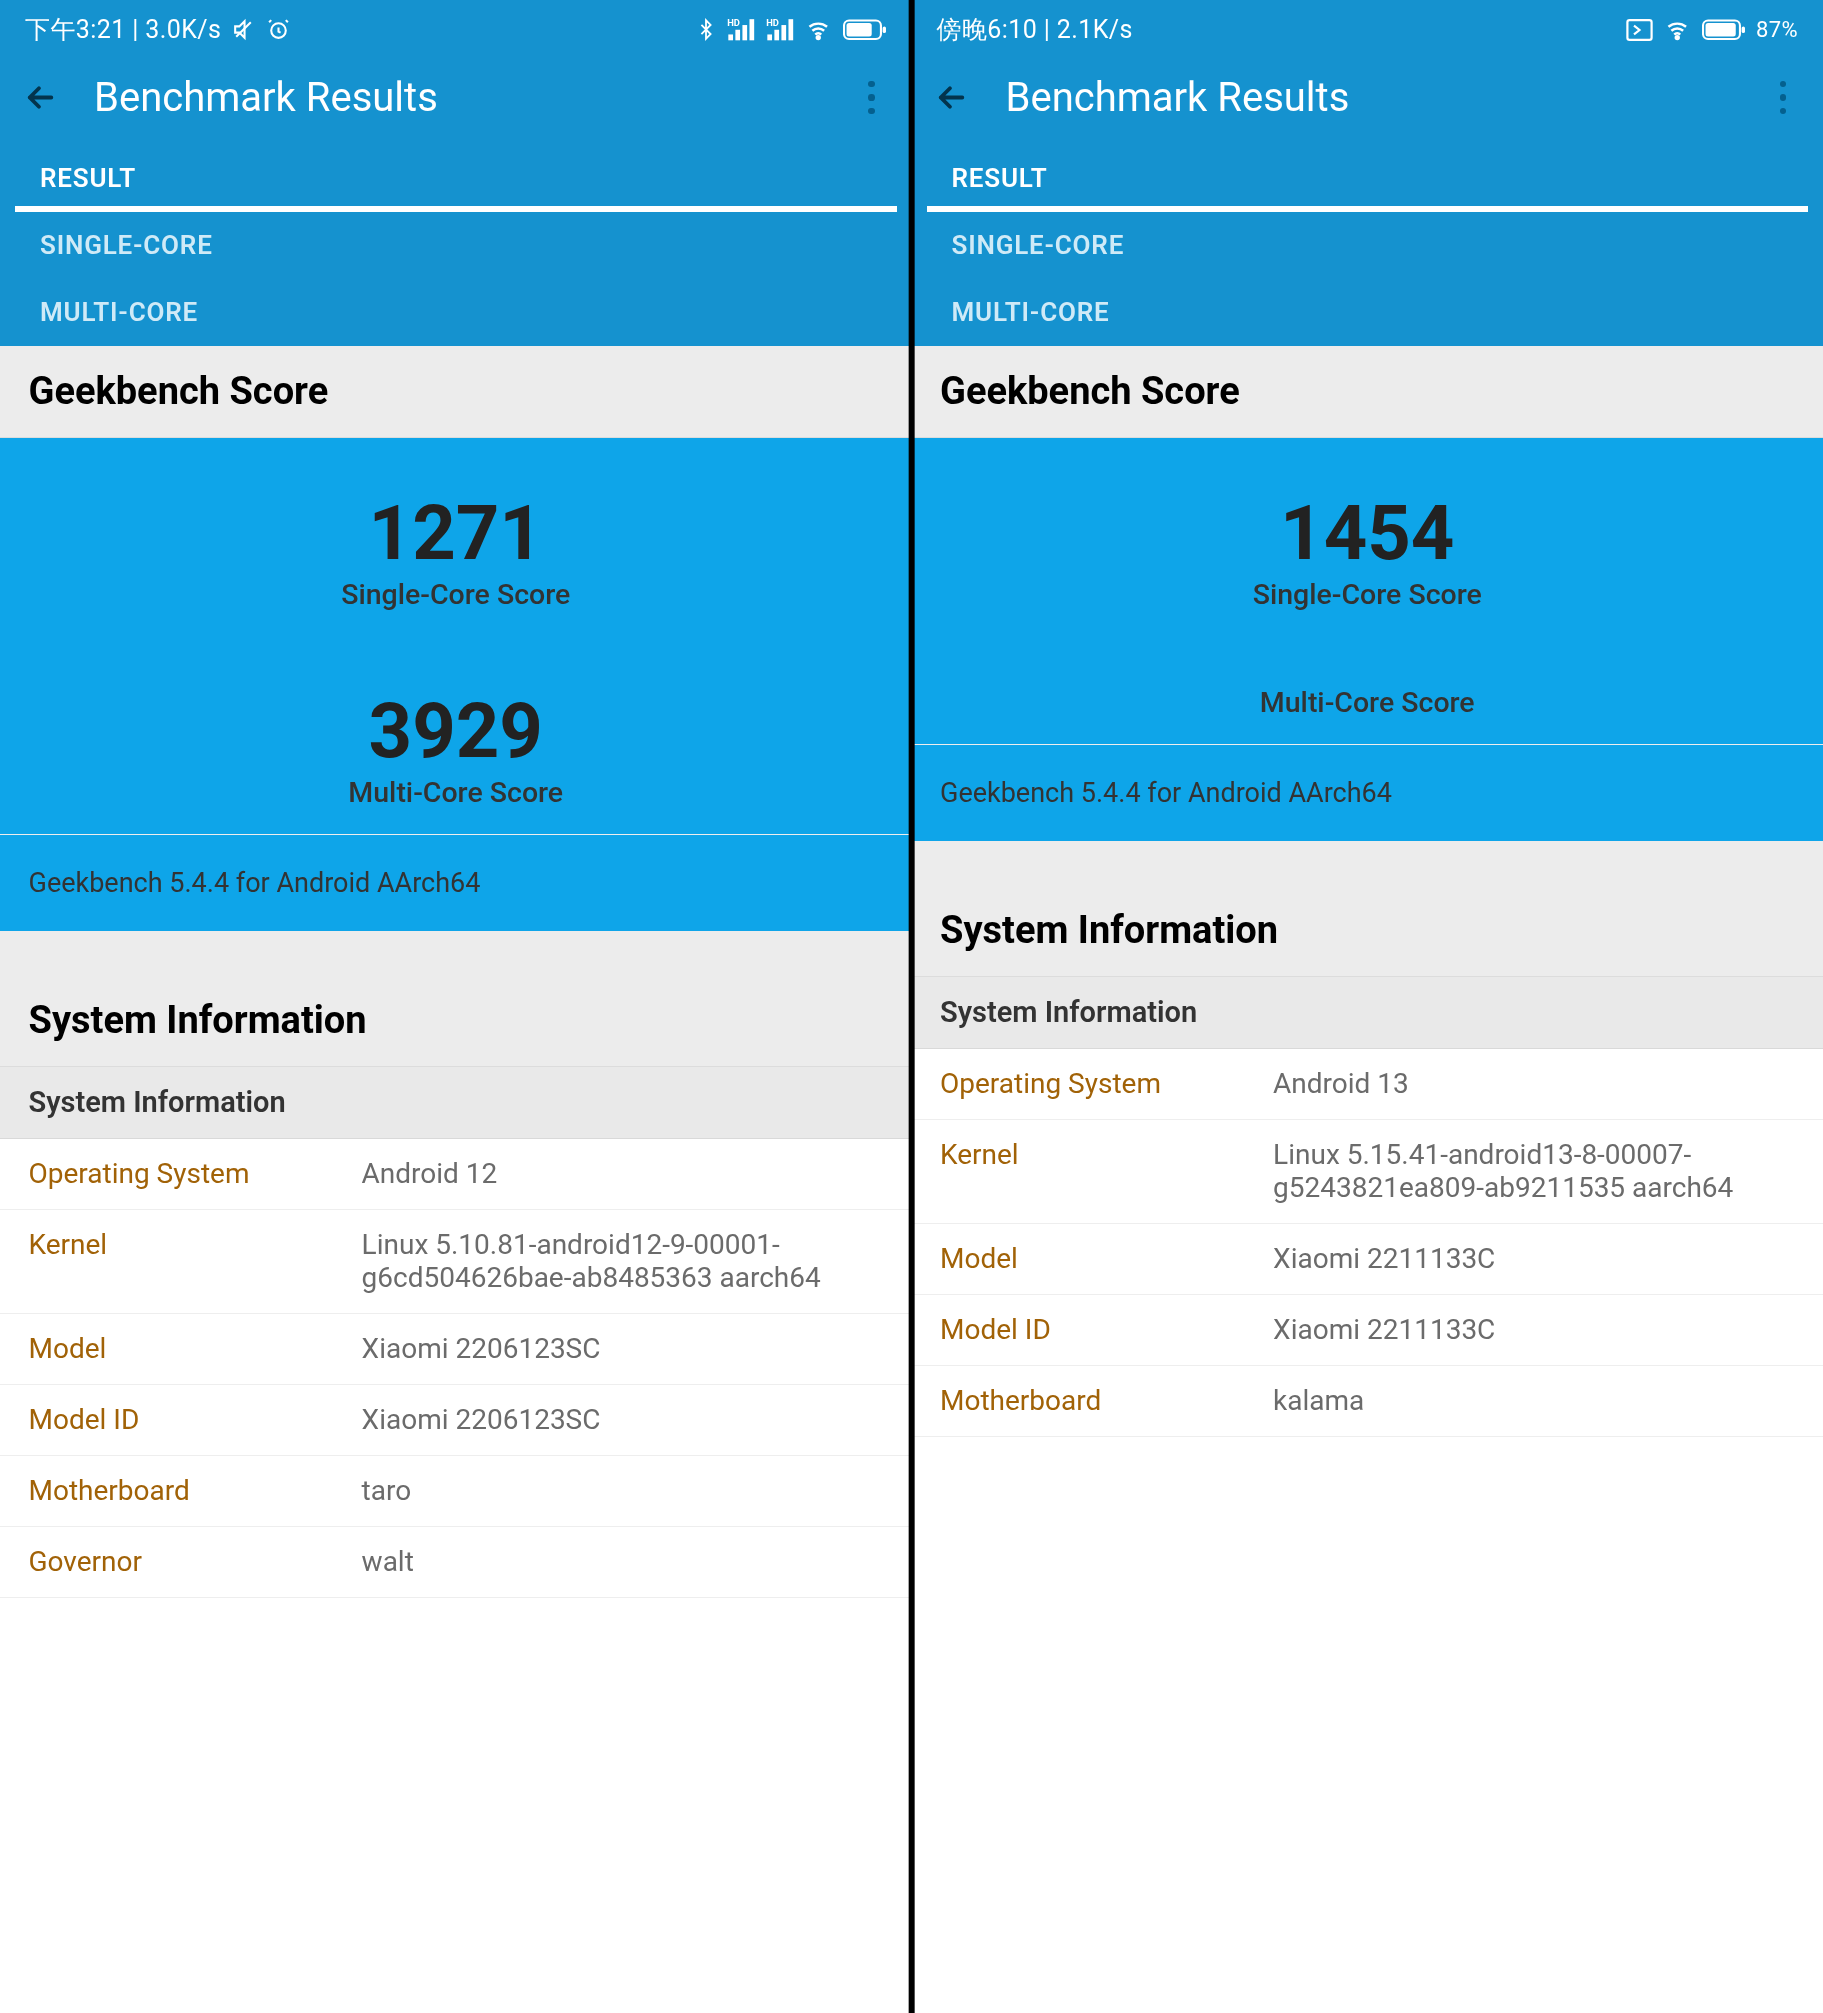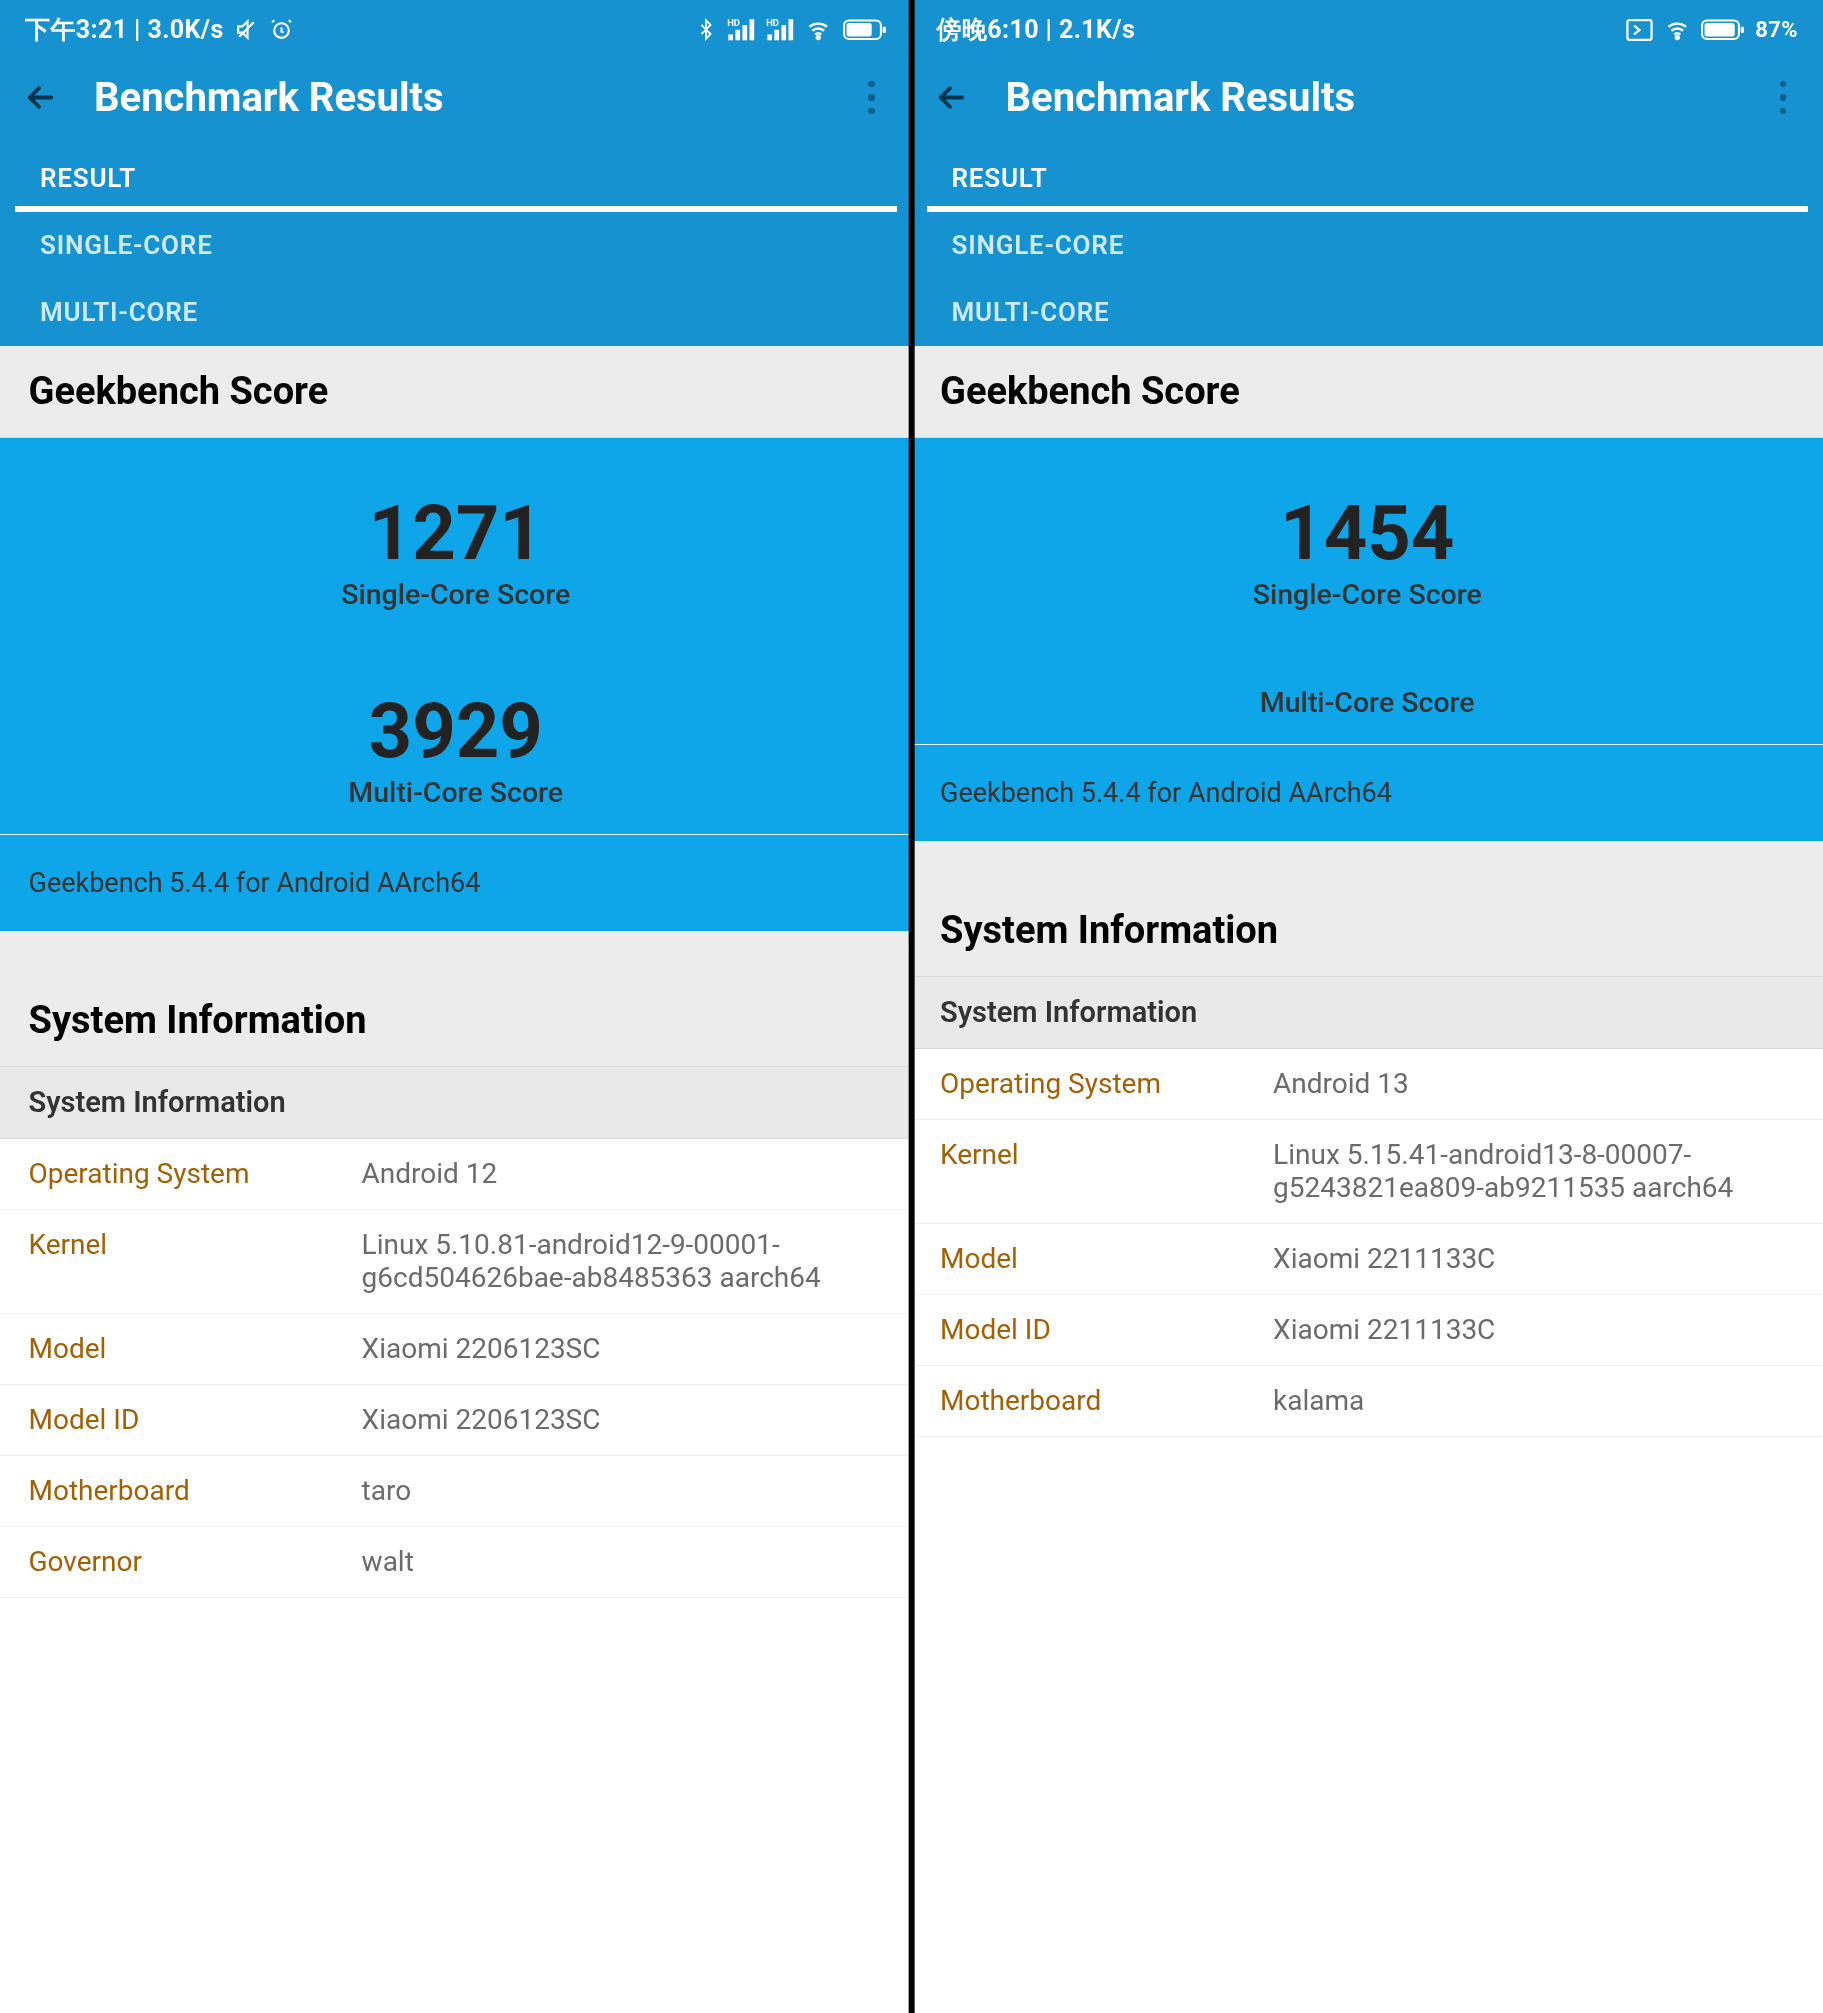--- a/index.html
+++ b/index.html
@@ -4,27 +4,27 @@
 <style>
   * { margin:0; padding:0; box-sizing:border-box; font-family: -apple-system, BlinkMacSystemFont, "Segoe UI", Roboto, Helvetica, Arial, sans-serif; }
   html,body { width:1823px; height:2014px; background:#fff; }
   .wrap { display:flex; width:1823px; height:2014px; }
   .pane { flex:0 0 50%; height:100%; background:#fff; position:relative; display:flex; flex-direction:column; overflow:hidden; }
   .divider { position:absolute; left:50%; top:0; width:6.7px; height:100%; background:#000; transform:translateX(-50%); z-index:10; }
 
   
   .status { background:#1592cf; color:#fff; height:59px; display:flex; align-items:center; justify-content:space-between; padding:0 25px; font-size:25px; }
   .status .left, .status .right { display:flex; align-items:center; gap:10px; }
-  .status .txt { font-weight:700; letter-spacing:0.4px; }
+  .status .txt { font-weight:400; letter-spacing:0.4px; }
   .sicon { display:inline-flex; align-items:center; justify-content:center; }
 
   
   .appbar { background:#1592cf; color:#fff; display:flex; align-items:center; padding:15px 20px 23.5px 20px; gap:34px; }
   .appbar .back { width:40px; height:40px; display:flex; align-items:center; justify-content:center; }
-  .appbar .title { font-size:40px; font-weight:700; flex:1; }
+  .appbar .title { font-size:40px; font-weight:400; flex:1; }
   .appbar .more { width:40px; height:40px; display:flex; align-items:center; justify-content:center; }
   .dots { display:flex; flex-direction:column; gap:6.7px; }
   .dots span { width:6.7px; height:6.7px; background:#04608f; border-radius:50%; }
 
   
   .tabs { background:#1592cf; display:flex; padding:0 15px;flex-direction:column; }
   .tab { color:#cfeaf7; font-size:26px; font-weight:600; letter-spacing:0.8px; padding:18.5px 25px; position:relative; }
   .tab.active { color:#fff; }
   .tab.active::after { content:""; position:absolute; left:0; right:0; bottom:0; height:5.9px; background:#fff; }
 

